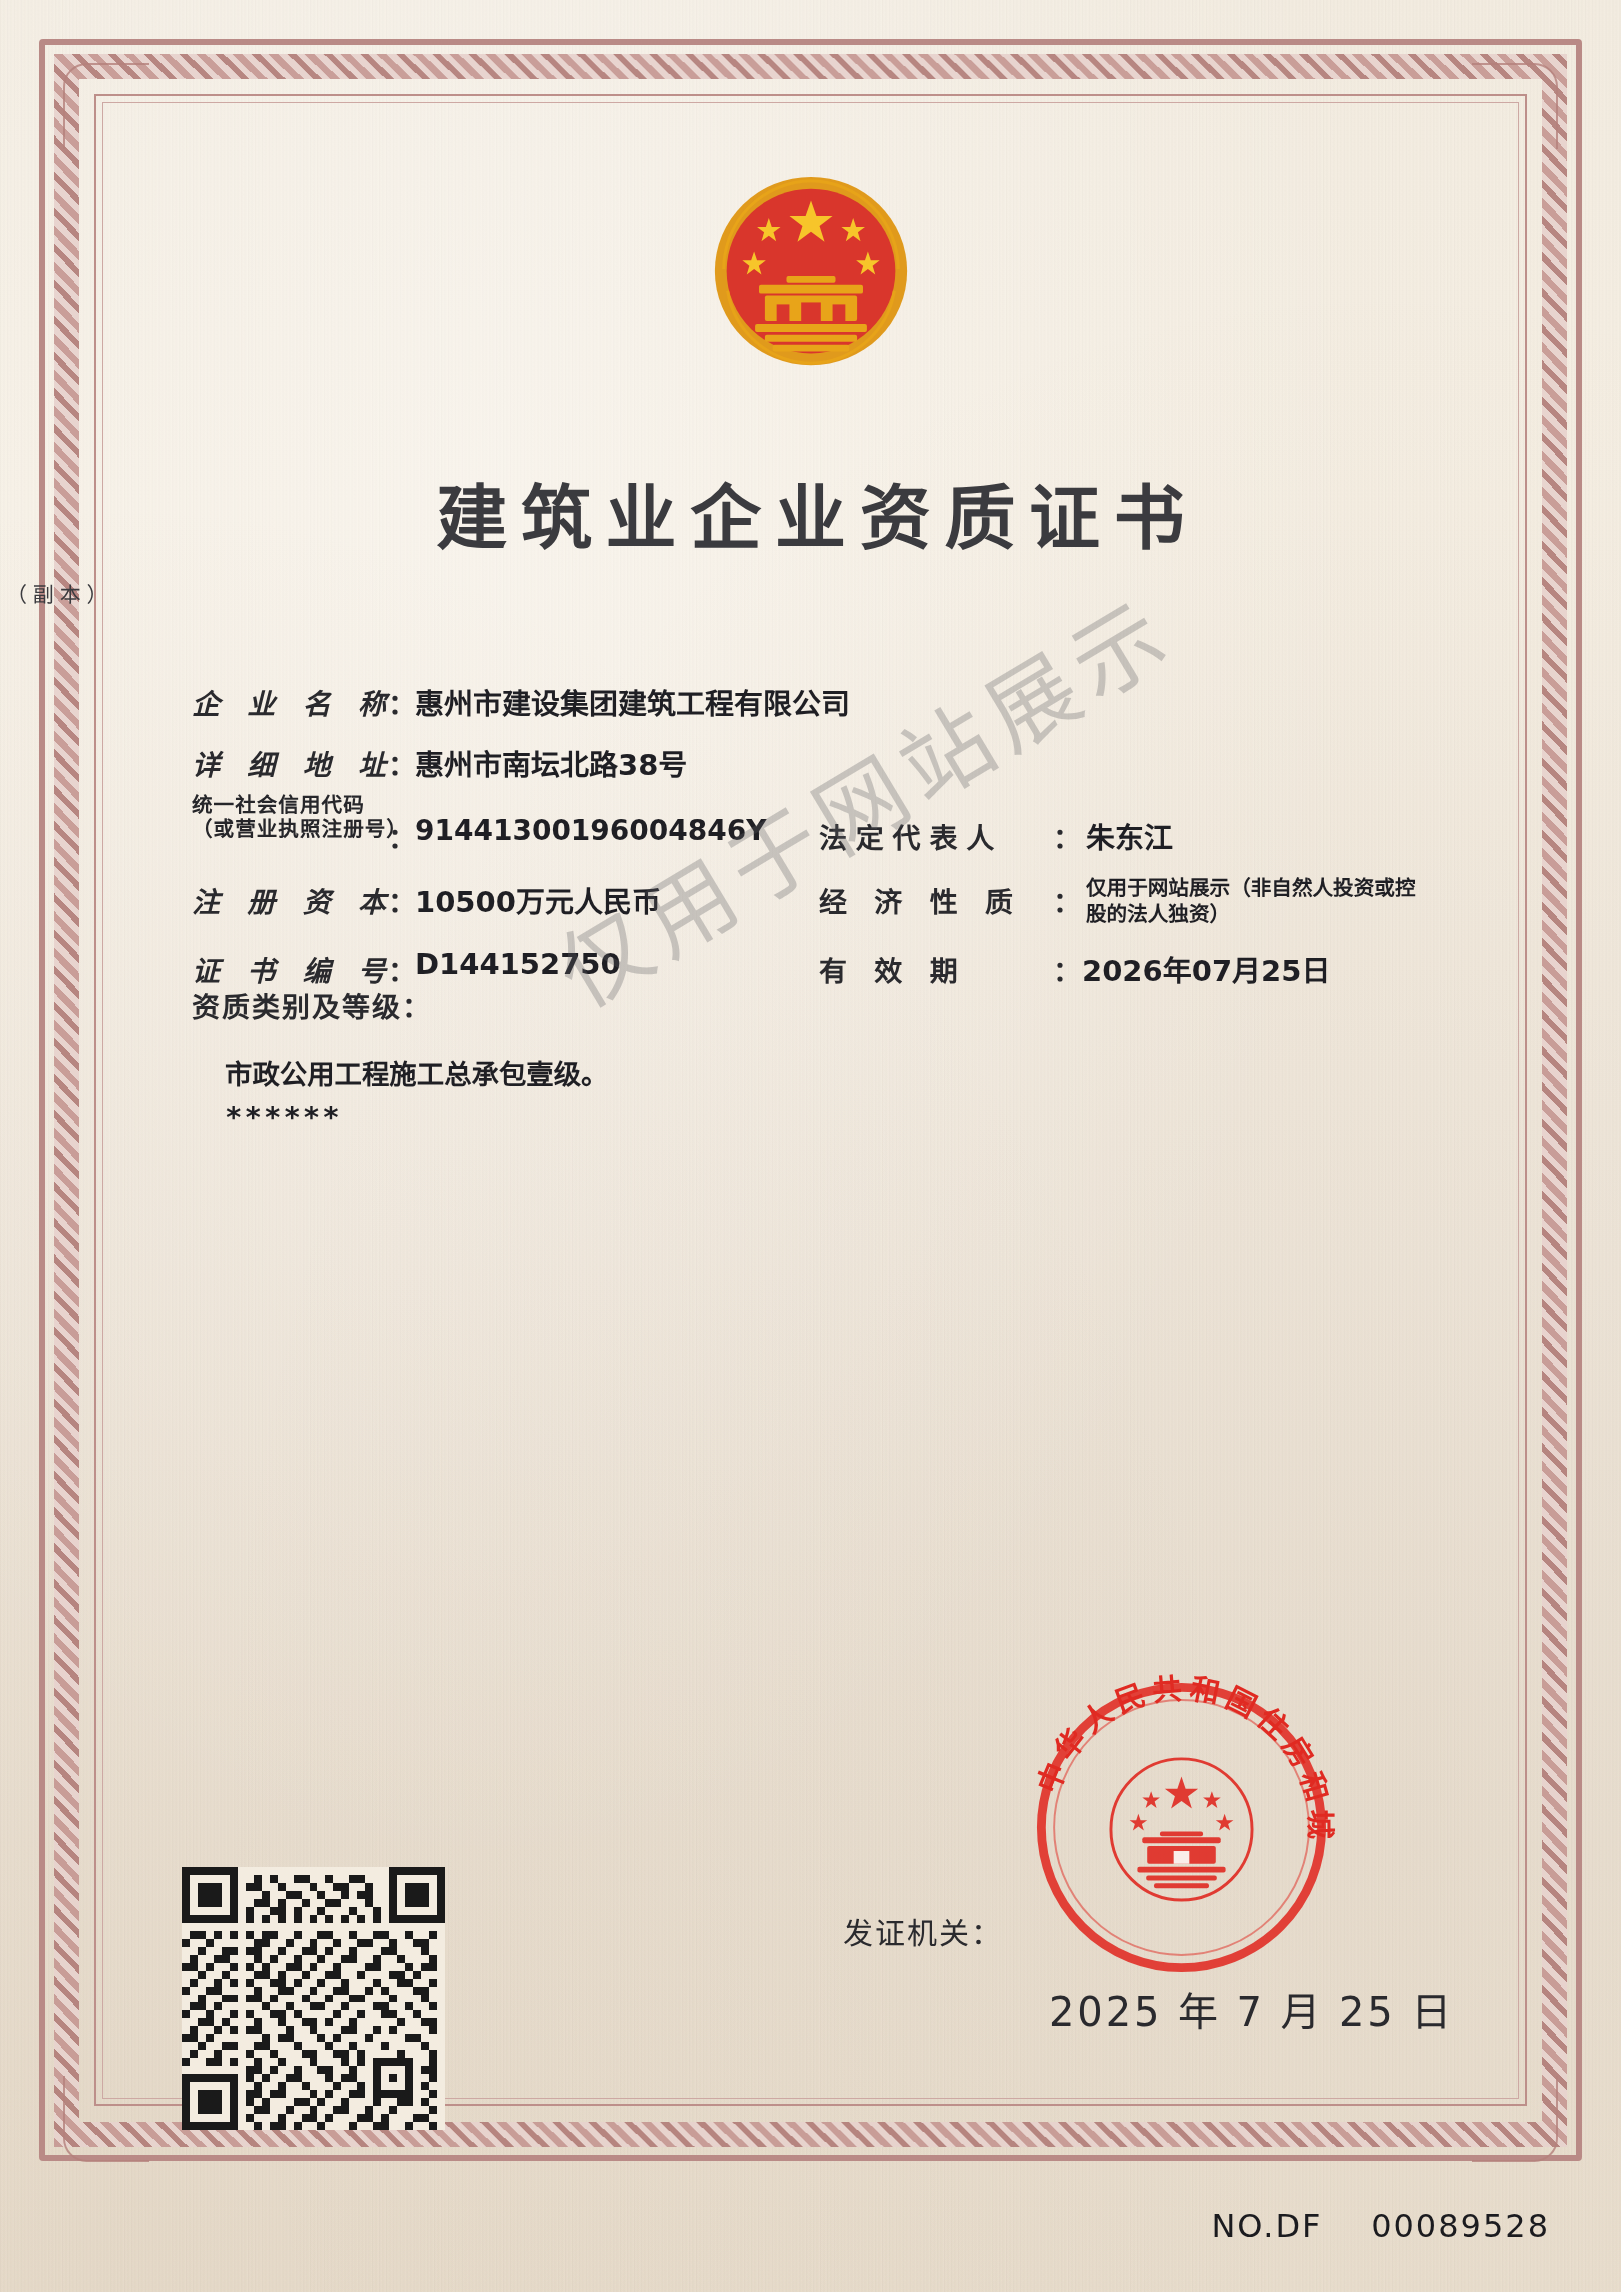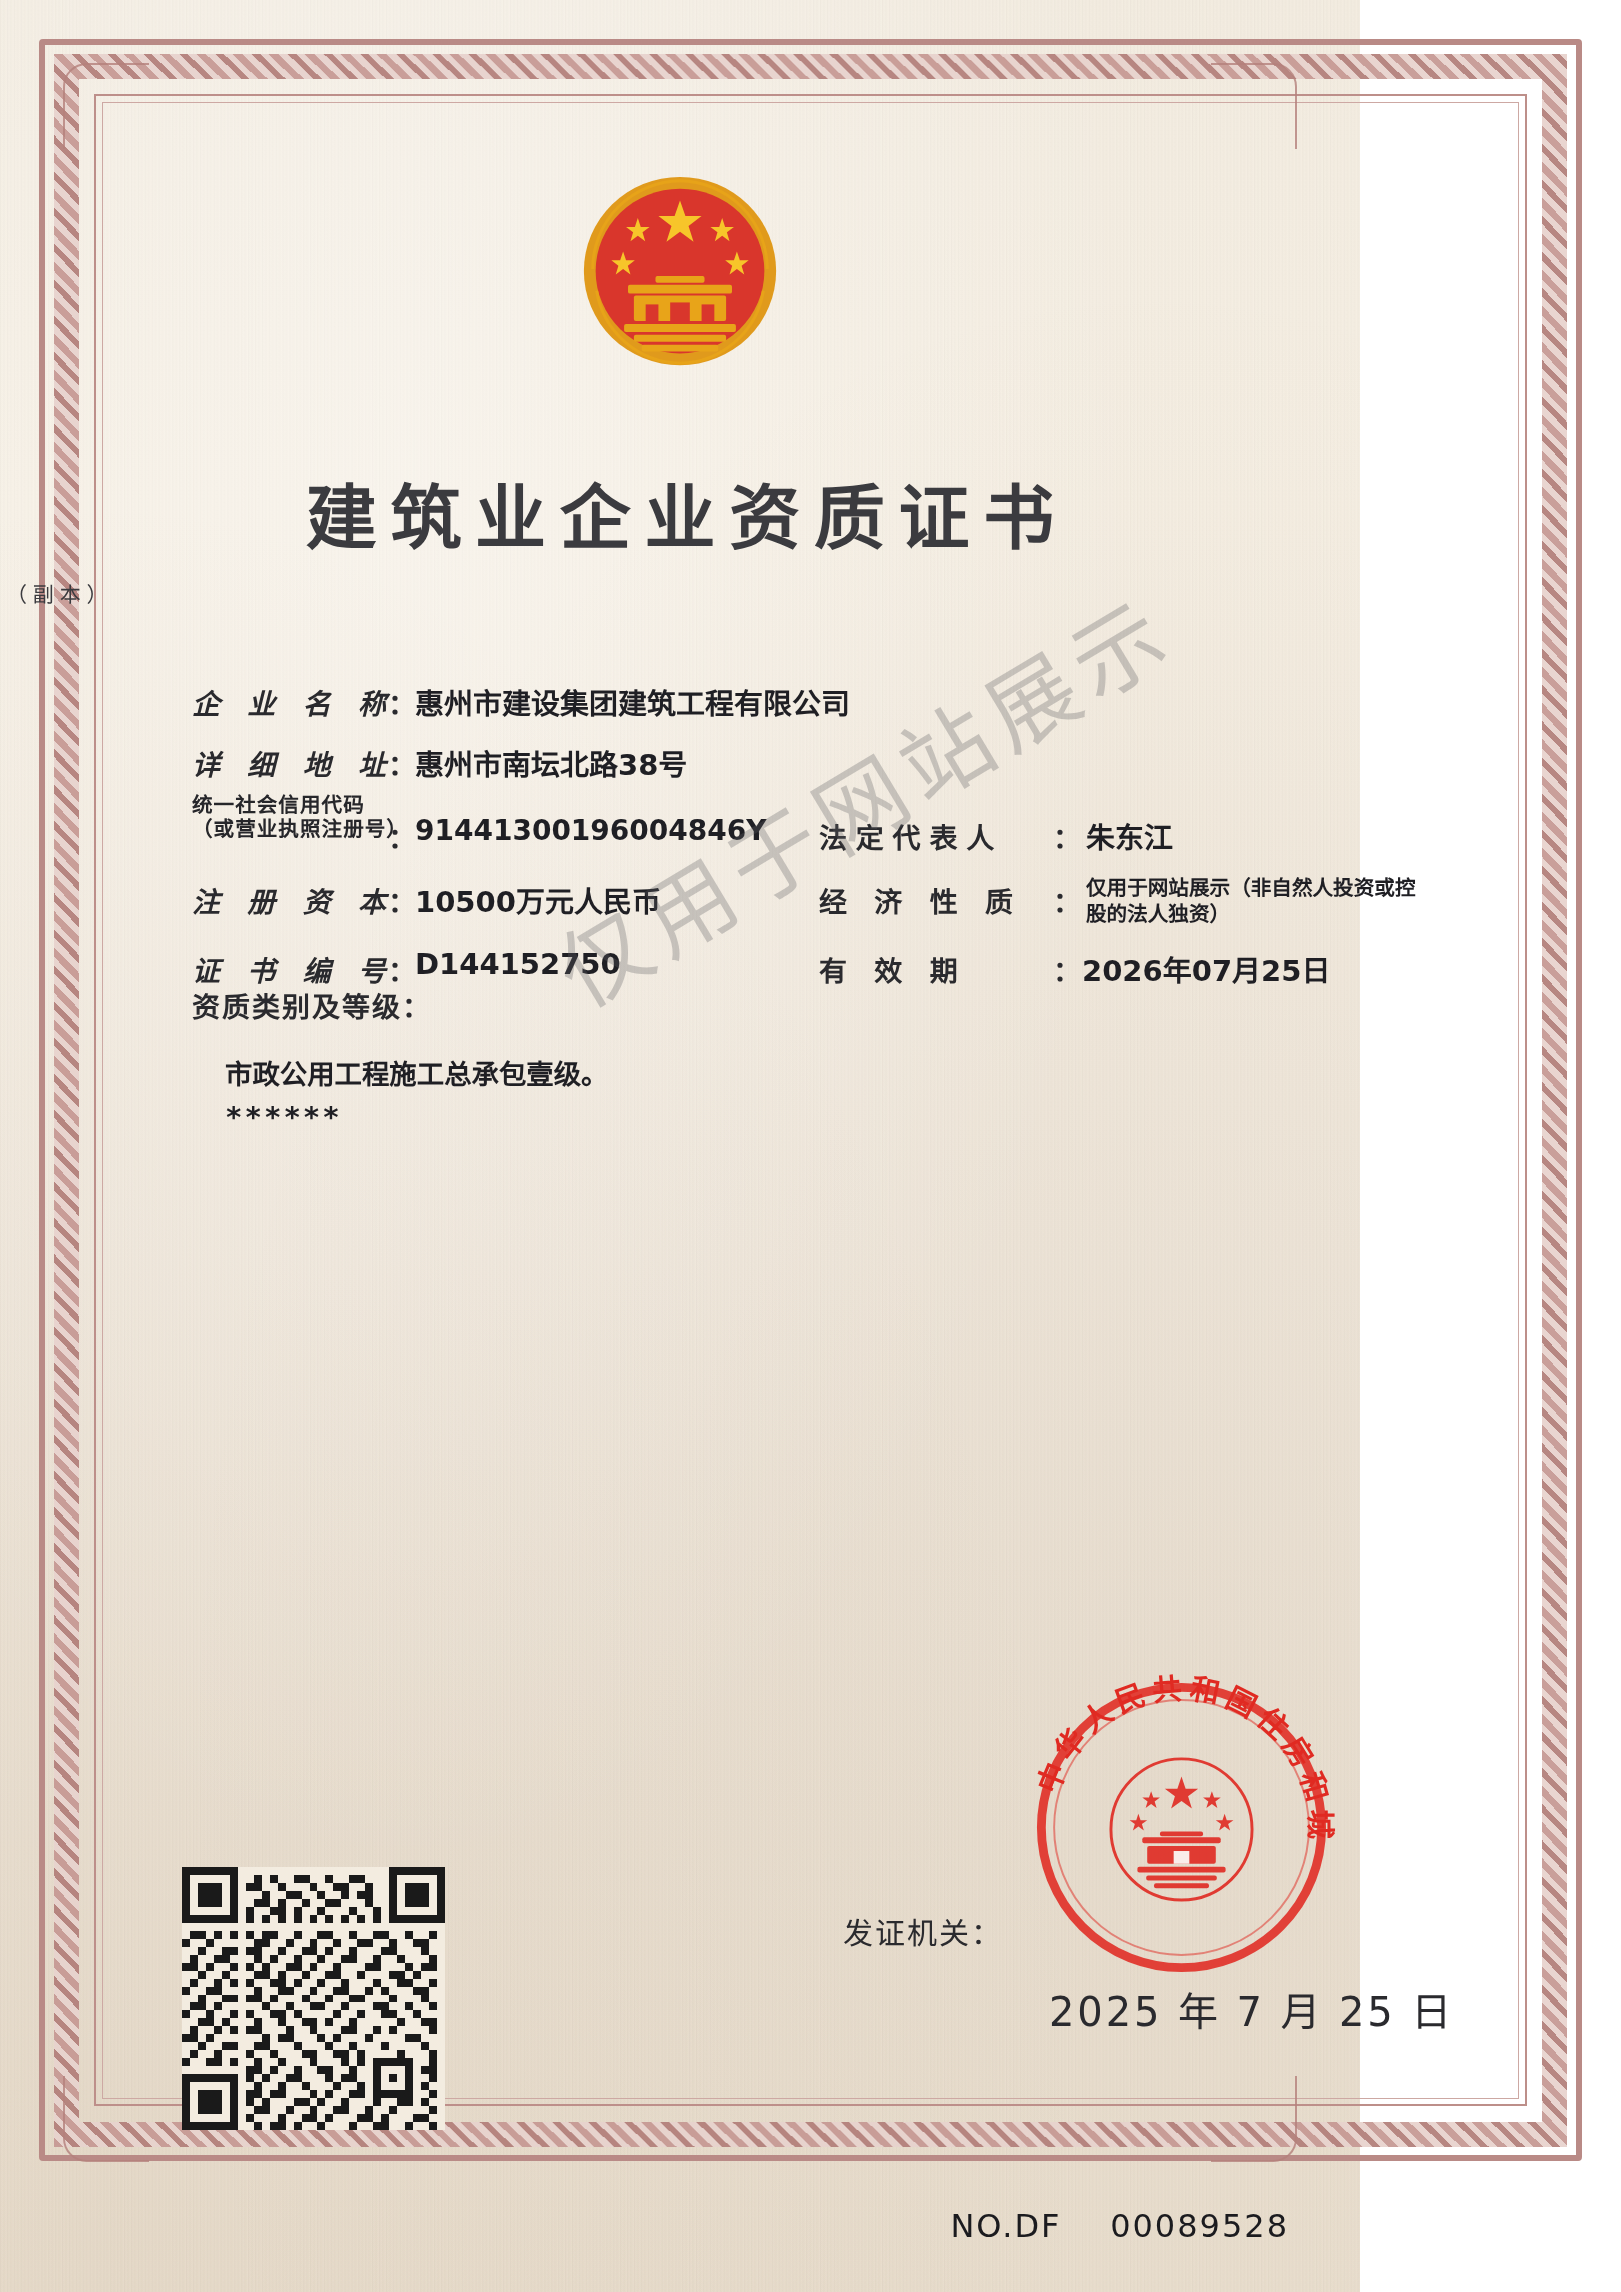--- a/index.html
+++ b/index.html
@@ -10,21 +10,21 @@
   body {
     width: 1621px;
     height: 2293px;
     font-family: "Liberation Sans", sans-serif;
     overflow: hidden;
   }
 
   
   #certificate-page {
     position: relative;
-    width: 1360px;
+    width: 1621px;
     height: 2293px;
     background:
       linear-gradient(90deg, rgba(0,0,0,0.035) 0px, rgba(255,255,255,0.05) 2px, rgba(0,0,0,0.02) 3.9px, rgba(255,255,255,0.04) 5.9px),
       linear-gradient(180deg, #f3ece0 0%, #f6efe3 22%, #f2eade 55%, #efe6d8 80%, #eee4d4 100%);
     background-size: 6.9px 100%, 100% 100%;
   }
 
   
   #paper-texture {
     position: absolute;

